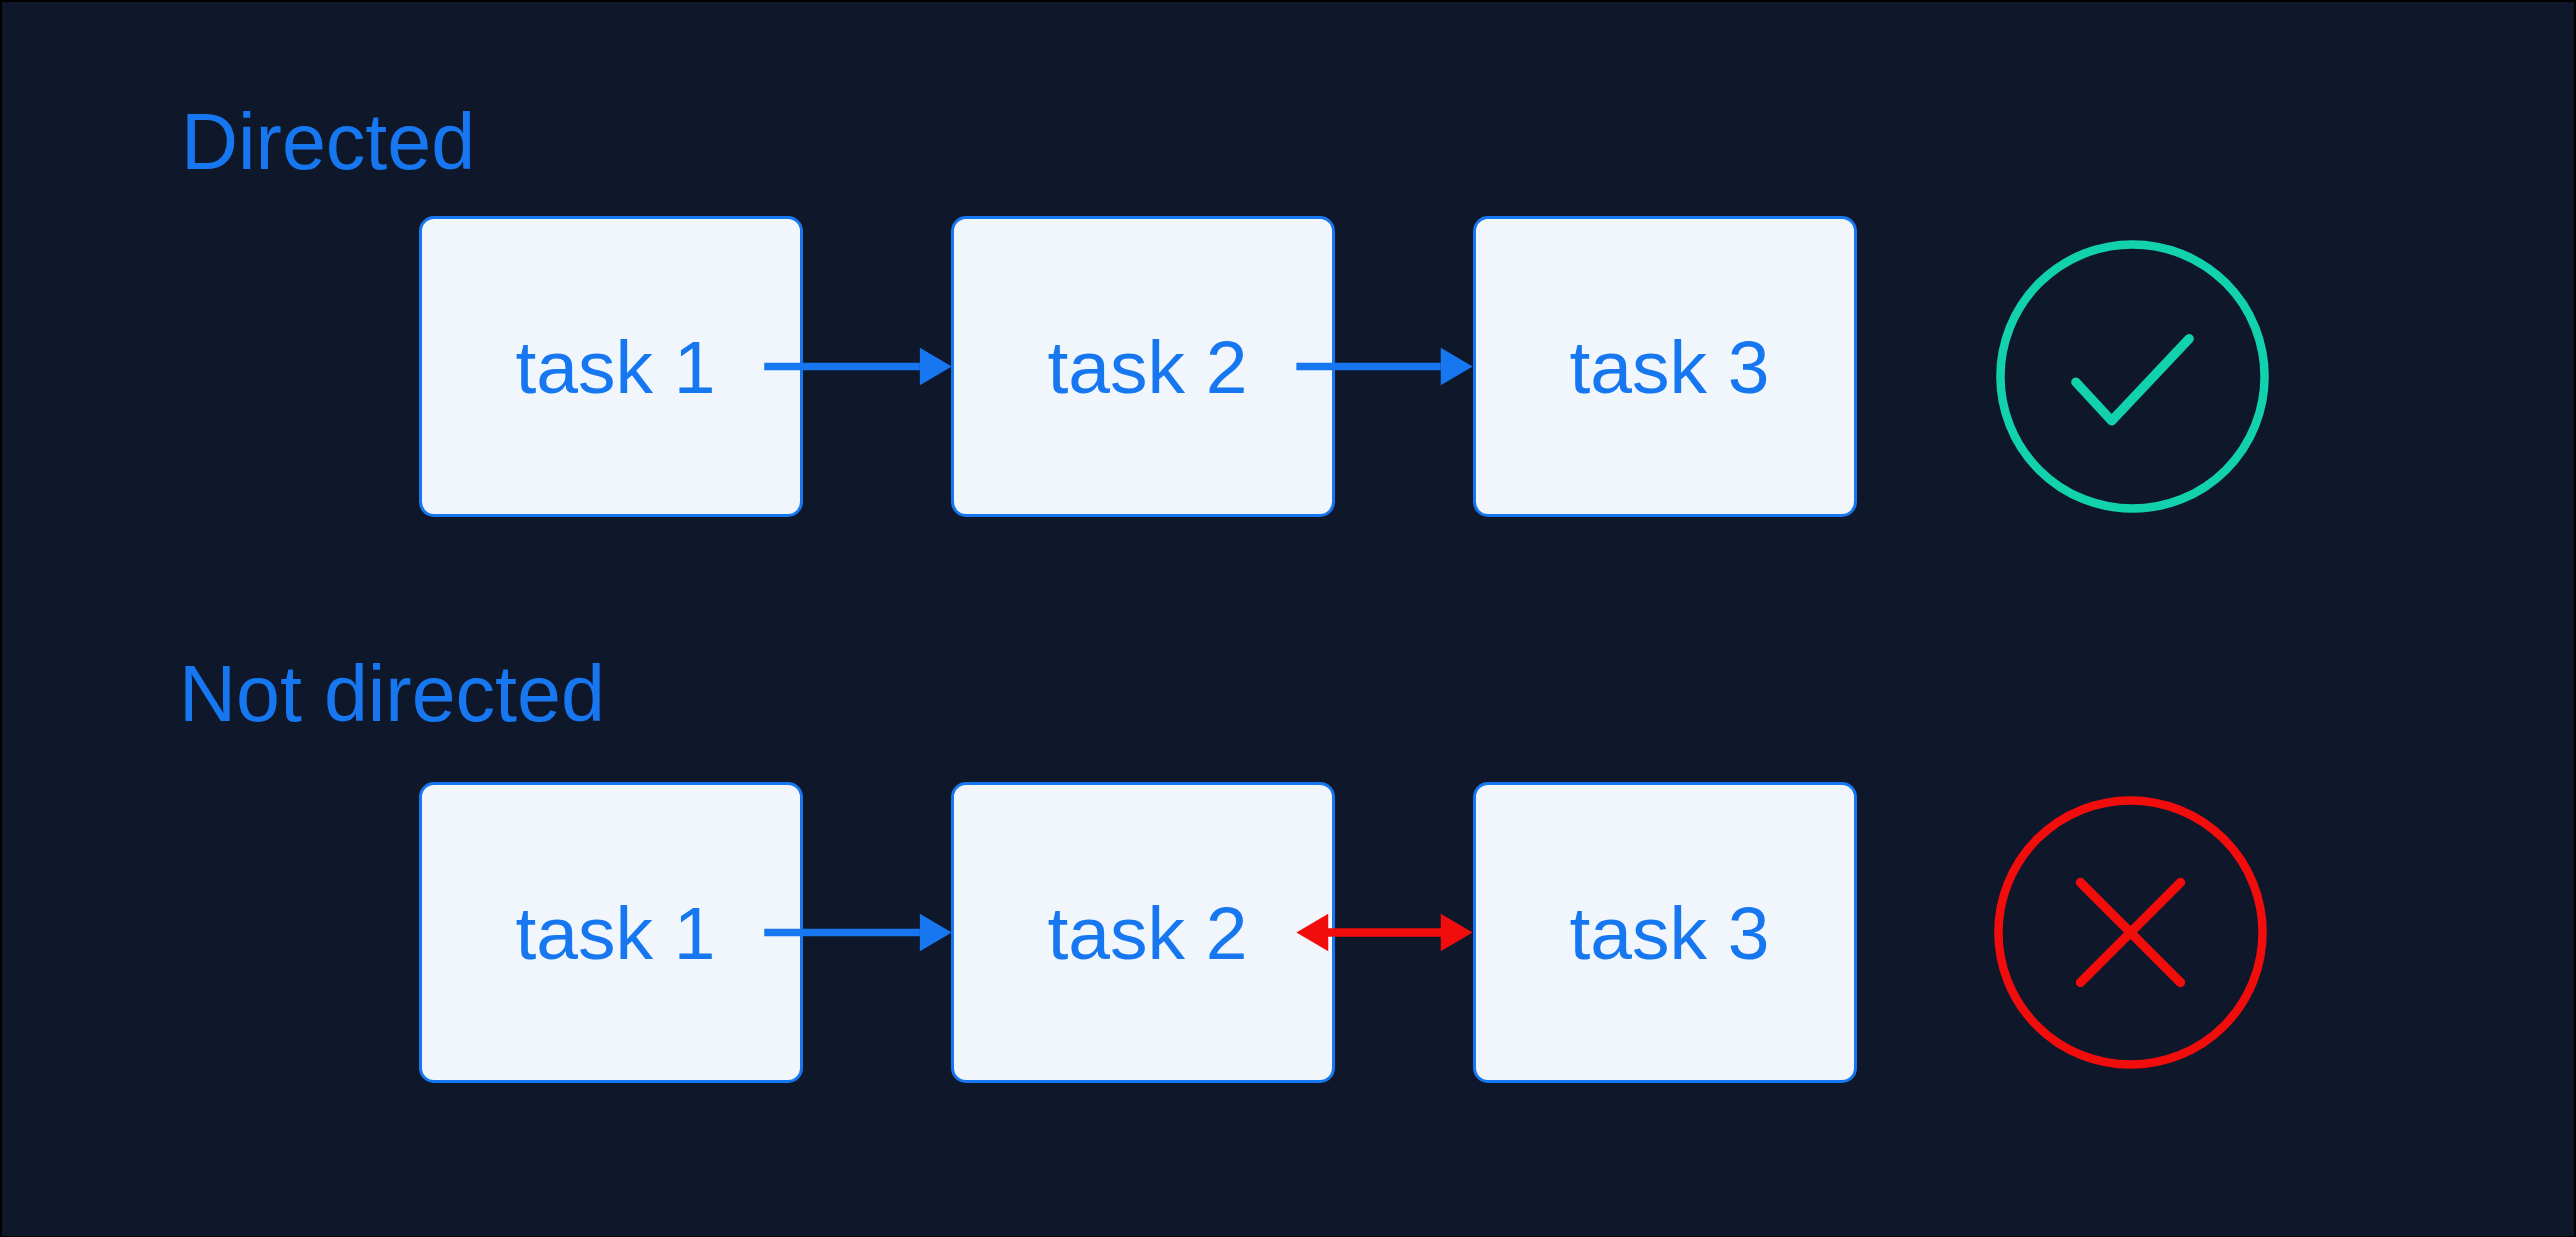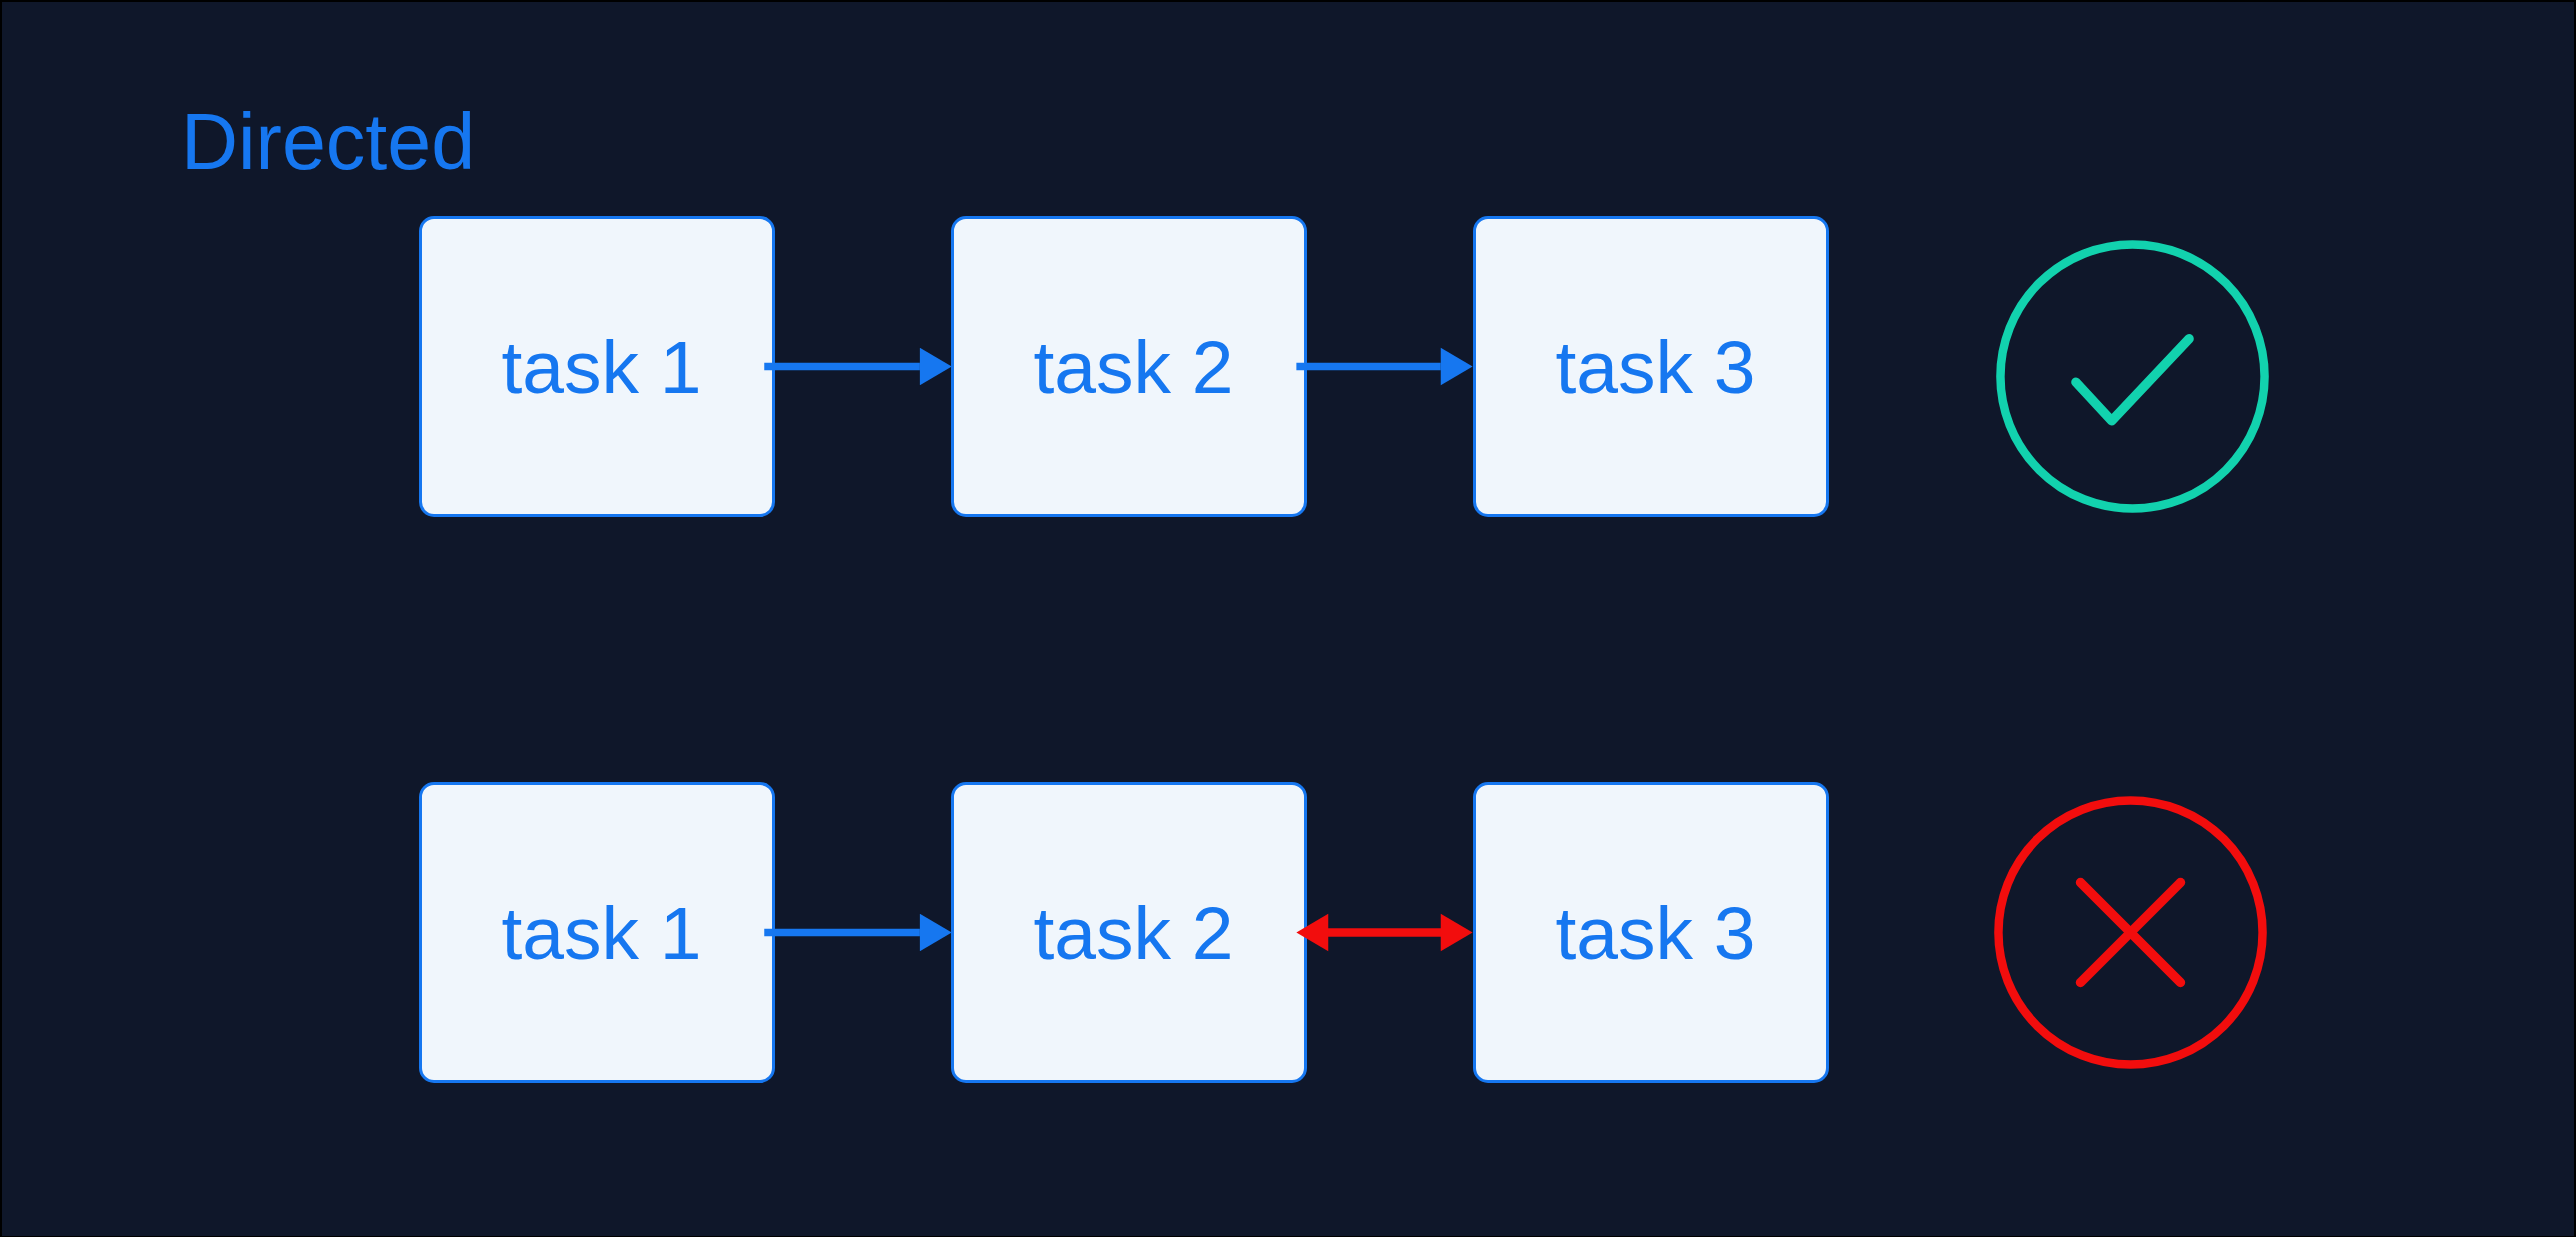--- a/index.html
+++ b/index.html
@@ -22,21 +22,21 @@
   }
   .section-label {
     position: absolute;
     font-size: 79px;
     line-height: 1;
     color: var(--blue);
     white-space: nowrap;
   }
   .node {
     position: absolute;
-    width: 356px;
+    width: 384px;
     height: 301px;
     border: 3.8px solid var(--blue);
     border-radius: 15px;
     background: var(--box_fill);
     display: flex;
     align-items: center;
     justify-content: center;
     font-size: 75px;
     color: var(--blue);
     white-space: nowrap;
@@ -77,20 +77,21 @@
   <svg class="edge" style="left:1294px; top:327px;" width="177" height="75" viewBox="0 0 188 80">
     <line class="shaft" x1="0" y1="40" x2="154" y2="40"></line>
     <polygon class="head" points="154,20 154,60 188,40"></polygon>
   </svg>
 
   <svg class="badge check" style="left:1989px; top:233px;" width="283" height="283" viewBox="0 0 300 300">
     <circle class="ring" cx="150" cy="150" r="140"></circle>
     <path class="mark" d="M 90,156 L 128,197 L 210,110"></path>
   </svg>
 
+  <div class="section-label" style="left:177px; top:652px;">Not directed</div>
 
   <div class="node" style="left:417px; top:780px;">
     <span>task 1</span>
   </div>
   <div class="node" style="left:949px; top:780px;">
     <span>task 2</span>
   </div>
   <div class="node" style="left:1471px; top:780px;">
     <span>task 3</span>
   </div>

